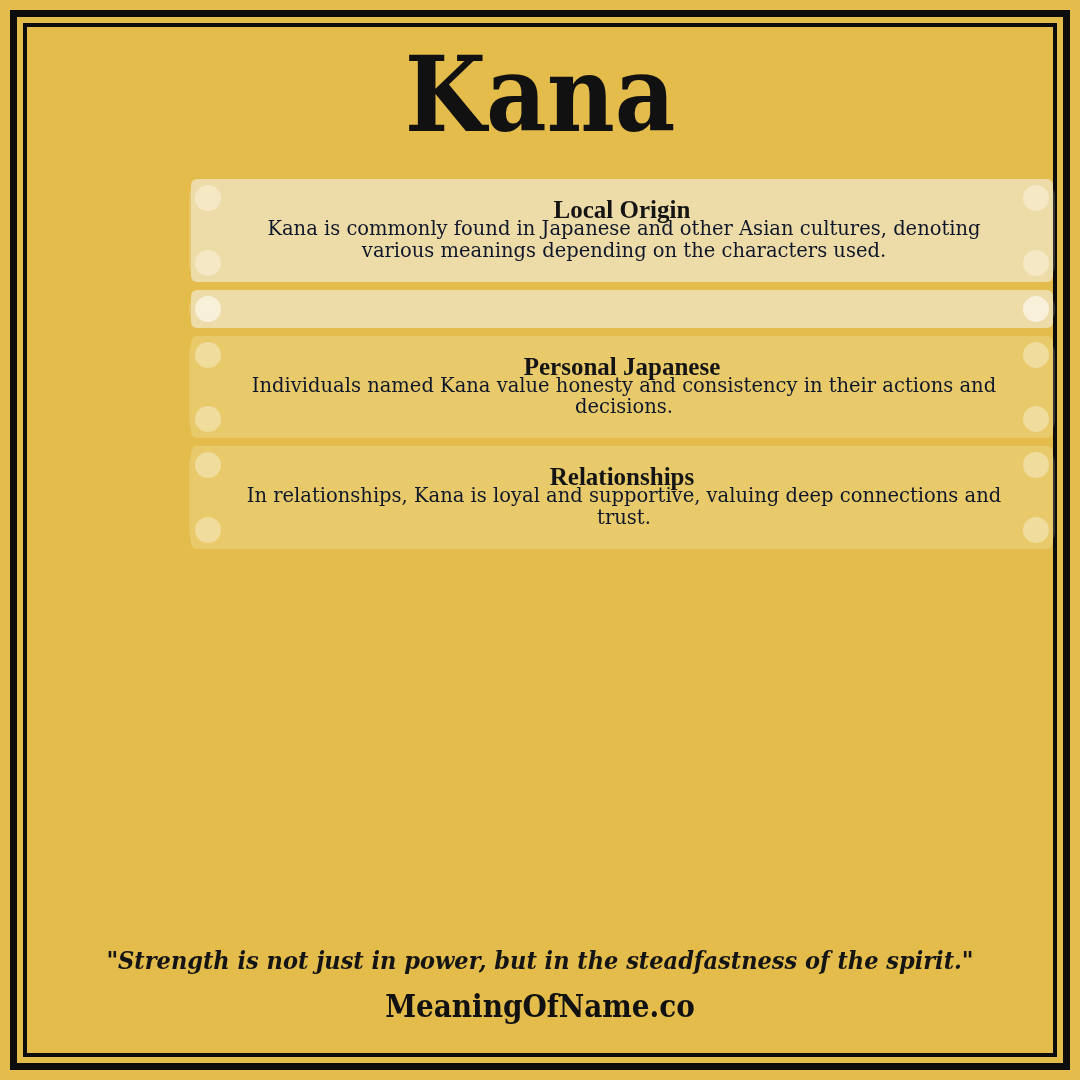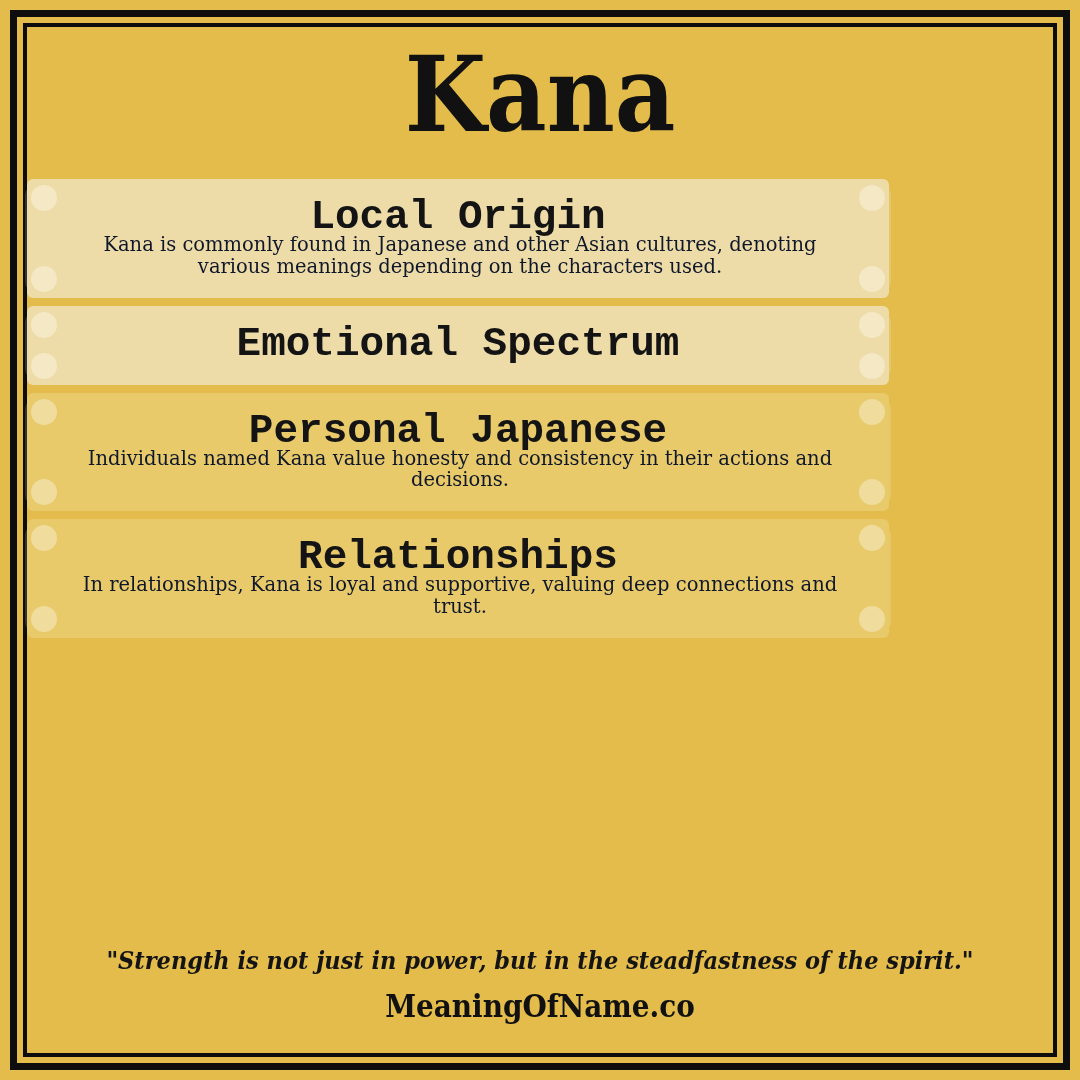--- a/index.html
+++ b/index.html
@@ -34,21 +34,21 @@
     pointer-events:none;
   }
 
   
   .content{
     position:absolute;
     left:27px;top:27px;right:27px;bottom:27px;
     box-sizing:border-box;
     display:flex;
     flex-direction:column;
-    align-items:flex-start;
+    align-items:flex-end;
   }
 
   .title{
     margin:0;
     width:100%;
     text-align:center;
     font-family:"DejaVu Serif", serif;
     font-weight:700;
     font-stretch:condensed;
     font-size:104px;
@@ -101,24 +101,24 @@
     background:rgba(255,255,255,0.34);
     pointer-events:none;
   }
   .bobble.tl{ left:4px;  top:6px; }
   .bobble.tr{ right:4px; top:6px; }
   .bobble.bl{ left:4px;  bottom:6px; }
   .bobble.br{ right:4px; bottom:6px; }
 
   .card-title{
     margin:0;
-    font-family:Liberation Mono, monospace;
-    font-weight:700;
-    font-stretch:condensed;
-    font-size:41px;
+    font-family:Liberation Serif, serif;
+    font-weight:700;
+    font-stretch:condensed;
+    font-size:25px;
     line-height:1.0;
     color:#141414;
     position:relative;
     z-index:2;
   }
   .card-text{
     margin:-4px 0 0 4px;
     font-family:"DejaVu Serif", serif;
     font-weight:400;
     font-size:19.5px;
@@ -179,21 +179,20 @@
             <div class="card-text">Kana is commonly found in Japanese and other Asian cultures, denoting various meanings depending on the characters used.</div>
           </div>
         </div>
         <div class="card light">
           <div class="card-band"></div>
           <div class="card-body">
             <span class="bobble tl"></span>
             <span class="bobble tr"></span>
             <span class="bobble bl"></span>
             <span class="bobble br"></span>
-            <div class="card-title">Emotional Spectrum</div>
           </div>
         </div>
         <div class="card dark">
           <div class="card-band"></div>
           <div class="card-body">
             <span class="bobble tl"></span>
             <span class="bobble tr"></span>
             <span class="bobble bl"></span>
             <span class="bobble br"></span>
             <div class="card-title">Personal Japanese</div>

